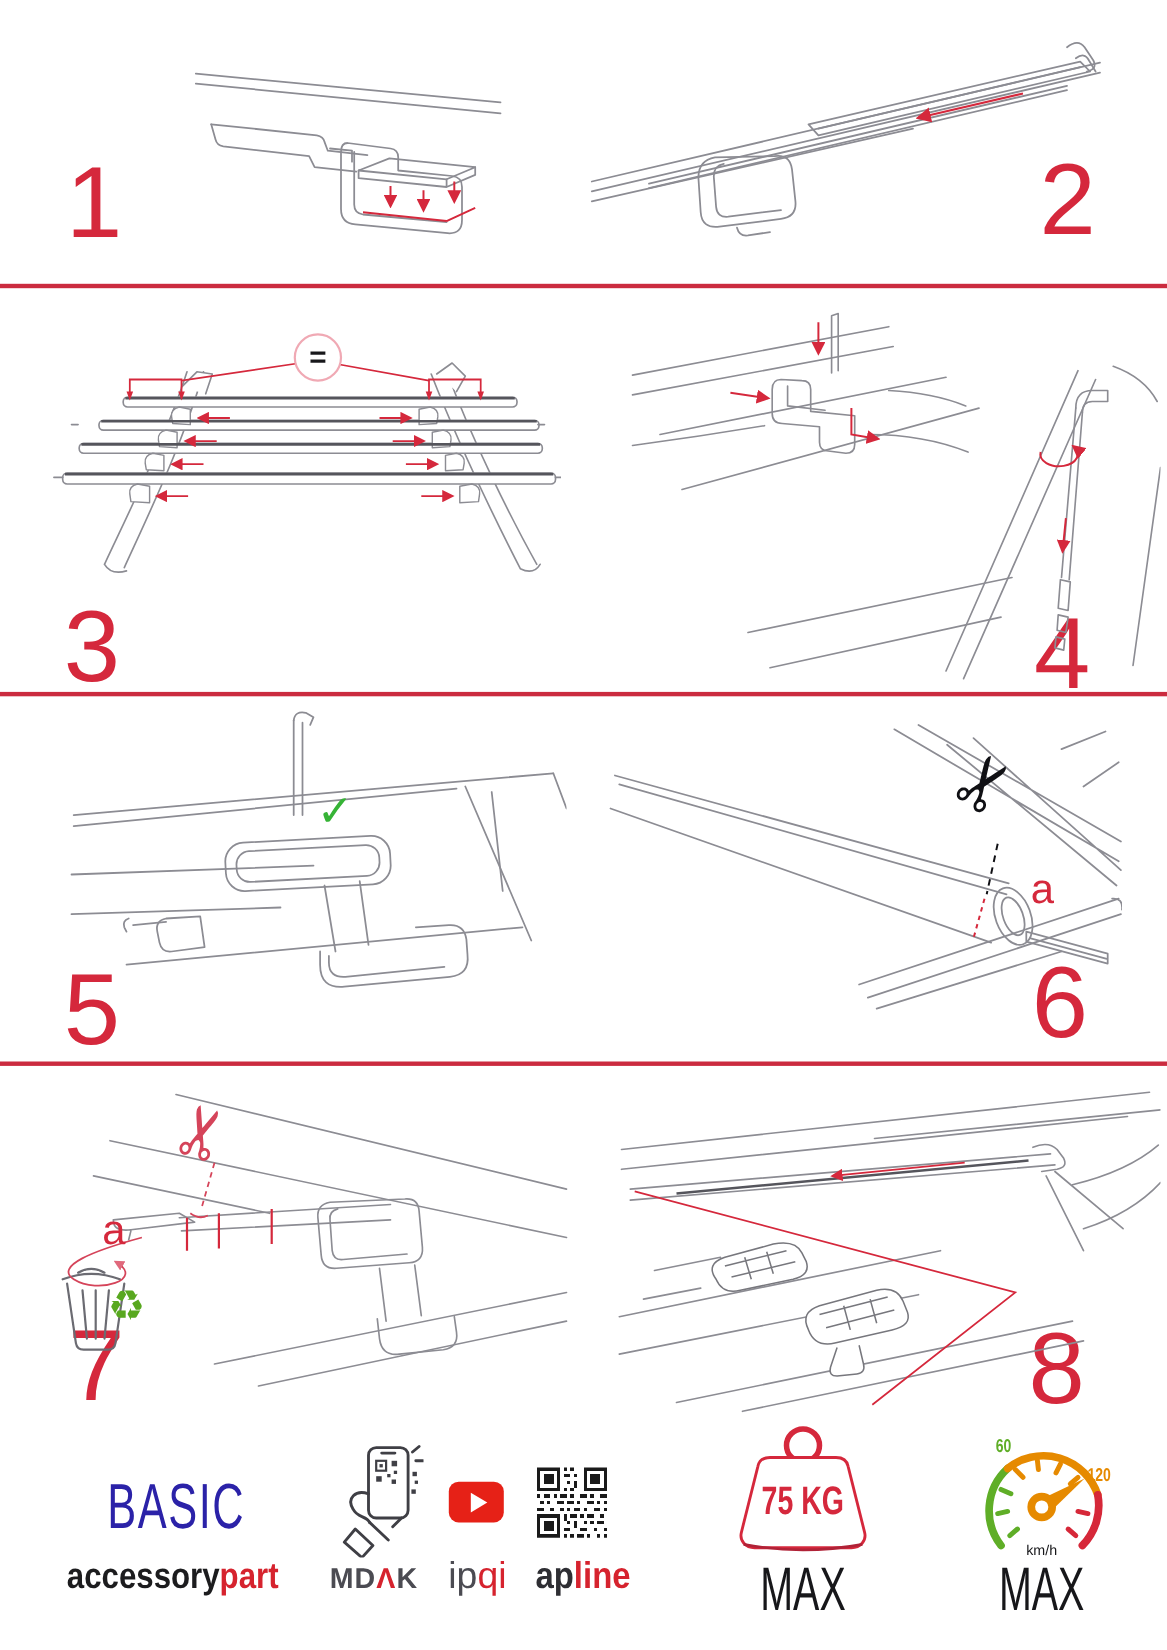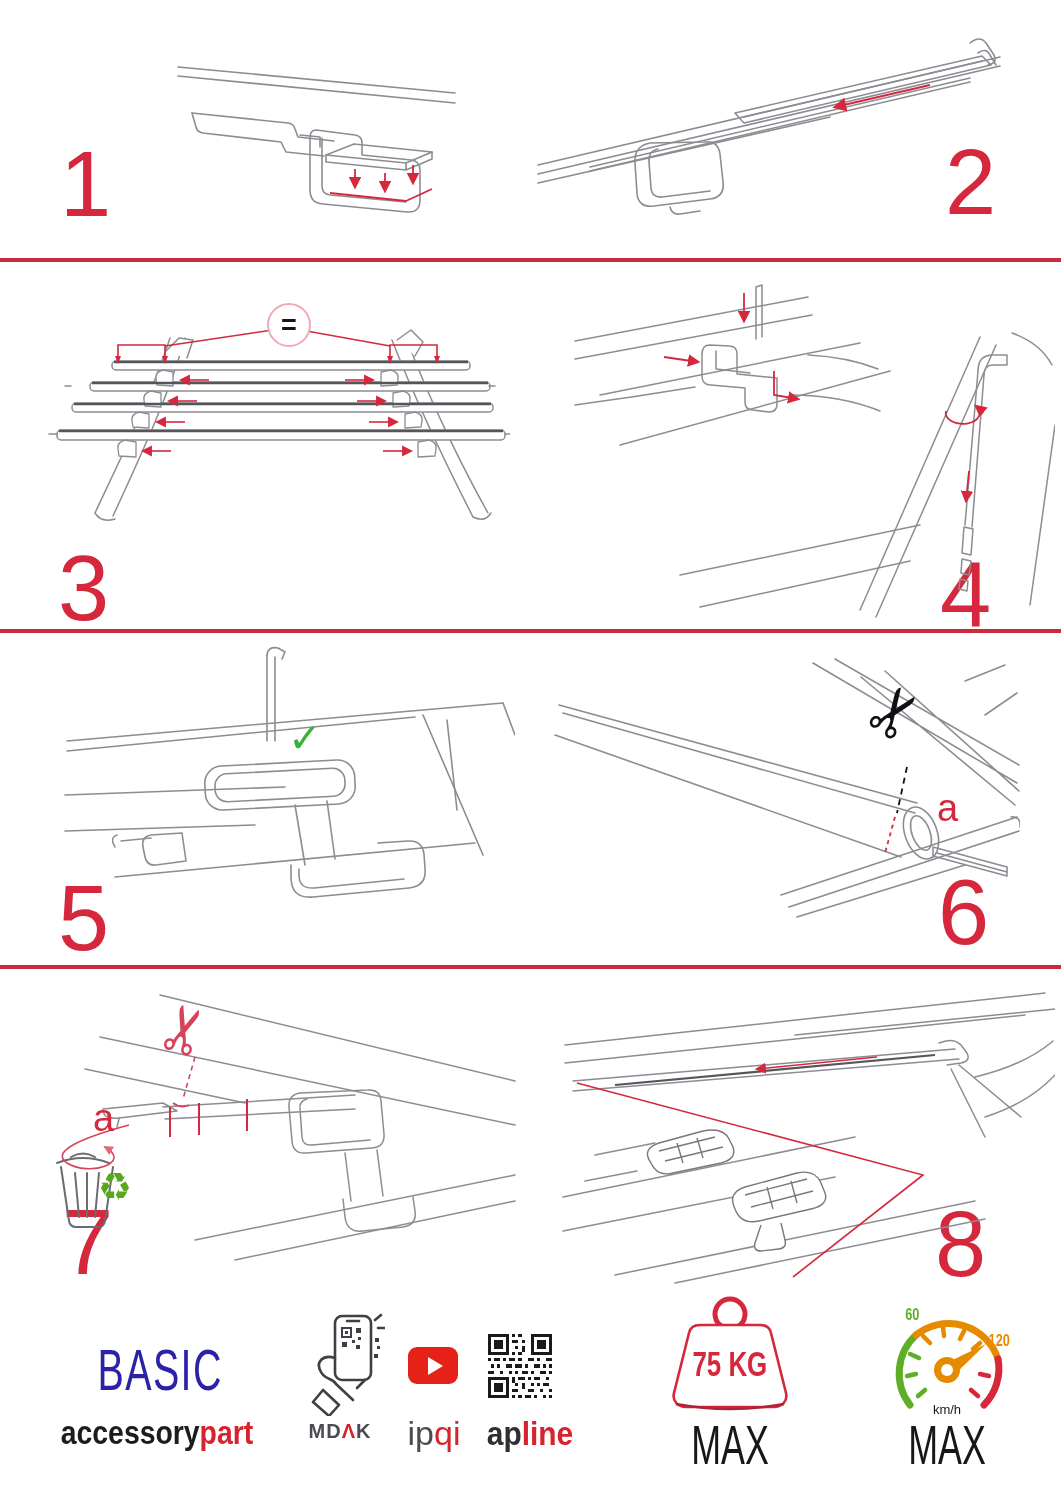--- a/index.html
+++ b/index.html
@@ -16,21 +16,21 @@
   .scissors-red{left:158px;top:998px;font-size:64px;color:#d5445a;transform:rotate(-72deg);}
   .check-green{left:288px;top:718px;font-size:40px;color:#36b336;font-weight:700;}
   .recycle-green{left:98px;top:1168px;font-size:38px;color:#58a81f;}
   
   .ft{position:absolute;text-align:center;}
   .basic{left:72px;top:1336px;width:160px;font-size:58px;color:#2b22a8;letter-spacing:2px;
         transform:scaleX(0.68);transform-origin:center;font-weight:400;}
   .accpart{left:42px;top:1414px;width:230px;font-size:33px;font-weight:700;letter-spacing:0;
         transform:scaleX(0.86);transform-origin:center;color:#1c1c1e;}
   .accpart .red, .mdak .red, .ipqi .red, .apline .red{color:#d6232e;}
-  .mdak{left:290px;top:1420px;width:100px;font-size:20px;font-weight:700;color:#4b4b52;letter-spacing:1px;}
+  .mdak{left:290px;top:1420px;width:100px;font-size:26px;font-weight:700;color:#4b4b52;letter-spacing:1px;}
   .ipqi{left:404px;top:1414px;width:60px;font-size:34px;font-weight:400;color:#4b4b52;}
   .apline{left:478px;top:1414px;width:104px;font-size:34px;font-weight:700;color:#2e2e33;
         transform:scaleX(0.88);transform-origin:center;}
   .yt{position:absolute;left:408px;top:1347px;width:50px;height:37px;background:#e62117;border-radius:9px;
         display:flex;align-items:center;justify-content:center;}
   .yt-tri{width:0;height:0;border-left:15px solid #fff;border-top:9px solid transparent;
         border-bottom:9px solid transparent;margin-left:4px;}
   .maxlabel{font-size:56px;color:#17171a;font-weight:400;transform:scaleX(0.64);transform-origin:center;}
   .max-w{left:660px;top:1412px;width:140px;}
   .max-s{left:877px;top:1412px;width:140px;}

